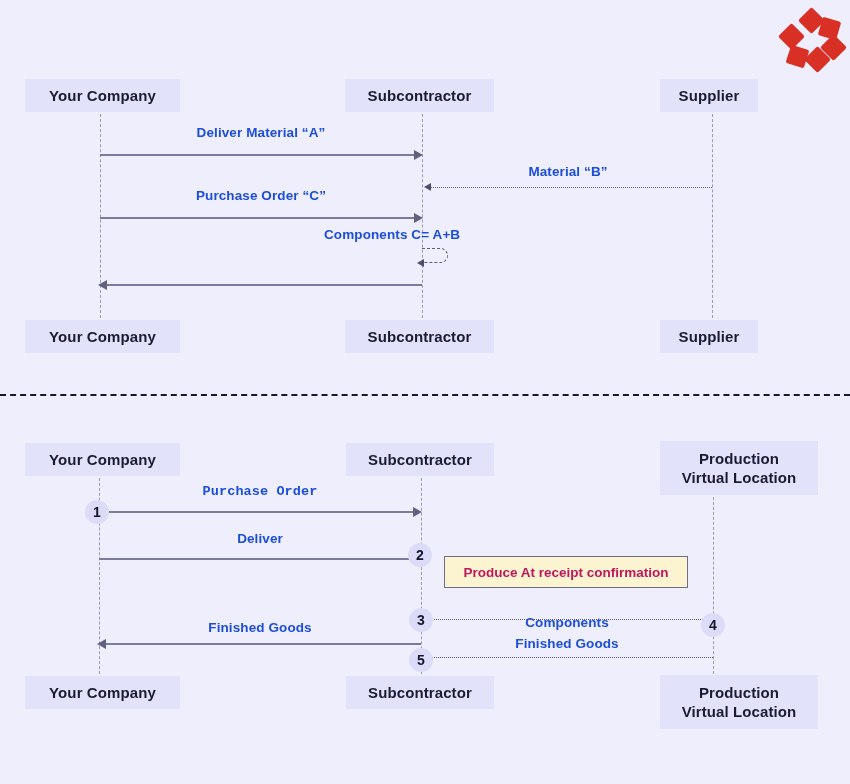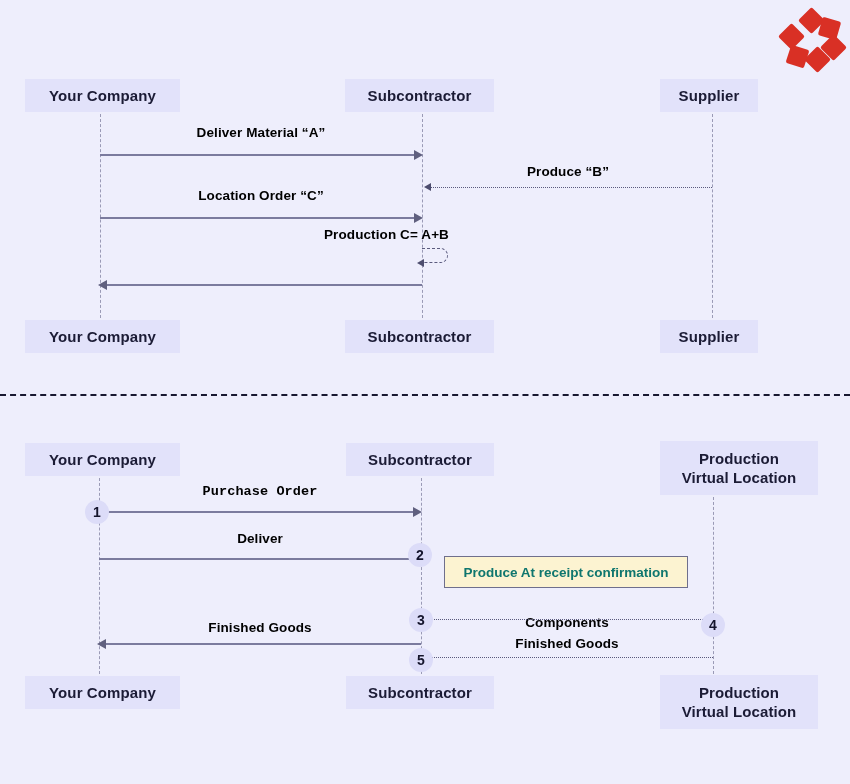--- a/index.html
+++ b/index.html
@@ -104,21 +104,21 @@
   .arrowhead.left.thin {
     border-top: 4px solid transparent;
     border-bottom: 4px solid transparent;
     border-right: 7px solid #4d4d6e;
   }
 
   .msg-label {
     position: absolute;
     font-size: 13.5px;
     font-weight: bold;
-    color: #000000;
+    color: #1d4ed8;
     white-space: nowrap;
     text-align: center;
     letter-spacing: 0.1px;
   }
 
   
   .selfloop {
     position: absolute;
     box-sizing: border-box;
     border: 1px dashed #5a5a7d;
@@ -145,21 +145,21 @@
   .note {
     position: absolute;
     background: #fcf3d1;
     border: 1px solid #6f6f8c;
     box-sizing: border-box;
     display: flex;
     align-items: center;
     justify-content: center;
     font-size: 13.5px;
     font-weight: bold;
-    color: #0f766e;
+    color: #be185d;
     white-space: nowrap;
   }
 </style>
 </head>
 <body>
 
 <div class="canvas">
 
   <div class="logo">
     <div class="sq s1"></div>
@@ -181,29 +181,29 @@
   </div>
 
   <div class="lifeline" style="left:100px; top:114px; height:204px;"></div>
   <div class="lifeline" style="left:422px; top:114px; height:204px;"></div>
   <div class="lifeline" style="left:712px; top:114px; height:204px;"></div>
 
   <div class="msg-label" style="left:100px; top:125px; width:322px;">Deliver Material  “A”</div>
   <div class="msg" style="left:100px; top:154px; width:316px;"></div>
   <div class="arrowhead right" style="left:414px; top:150px;"></div>
 
-  <div class="msg-label" style="left:424px; top:164px; width:288px;">Produce “B”</div>
+  <div class="msg-label" style="left:424px; top:164px; width:288px;">Material “B”</div>
   <div class="msg dotted" style="left:431px; top:187px; width:281px;"></div>
   <div class="arrowhead left thin" style="left:424px; top:183px;"></div>
 
-  <div class="msg-label" style="left:100px; top:188px; width:322px;">Location Order “C”</div>
+  <div class="msg-label" style="left:100px; top:188px; width:322px;">Purchase Order “C”</div>
   <div class="msg" style="left:100px; top:217px; width:316px;"></div>
   <div class="arrowhead right" style="left:414px; top:213px;"></div>
 
-  <div class="msg-label" style="left:324px; top:227px; width:152px; text-align:left;">Production C= A+B</div>
+  <div class="msg-label" style="left:324px; top:227px; width:152px; text-align:left;">Components C= A+B</div>
   <div class="selfloop" style="left:422px; top:248px; width:26px; height:15px;"></div>
   <div class="arrowhead left thin" style="left:417px; top:259px;"></div>
 
   <div class="msg" style="left:106px; top:284px; width:316px;"></div>
   <div class="arrowhead left" style="left:98px; top:280px;"></div>
 
   <div class="actor" style="left:25px; top:320px; width:155px; height:33px;">
     <span>Your Company</span>
   </div>
   <div class="actor" style="left:345px; top:320px; width:149px; height:33px;">

